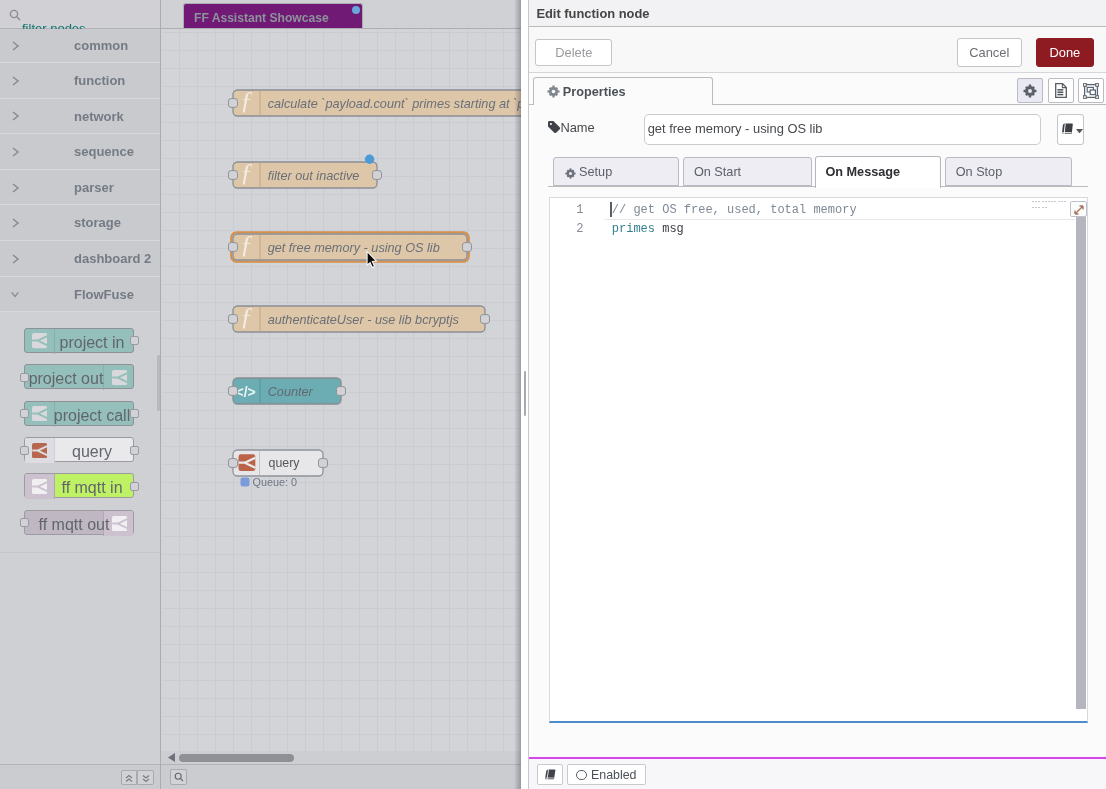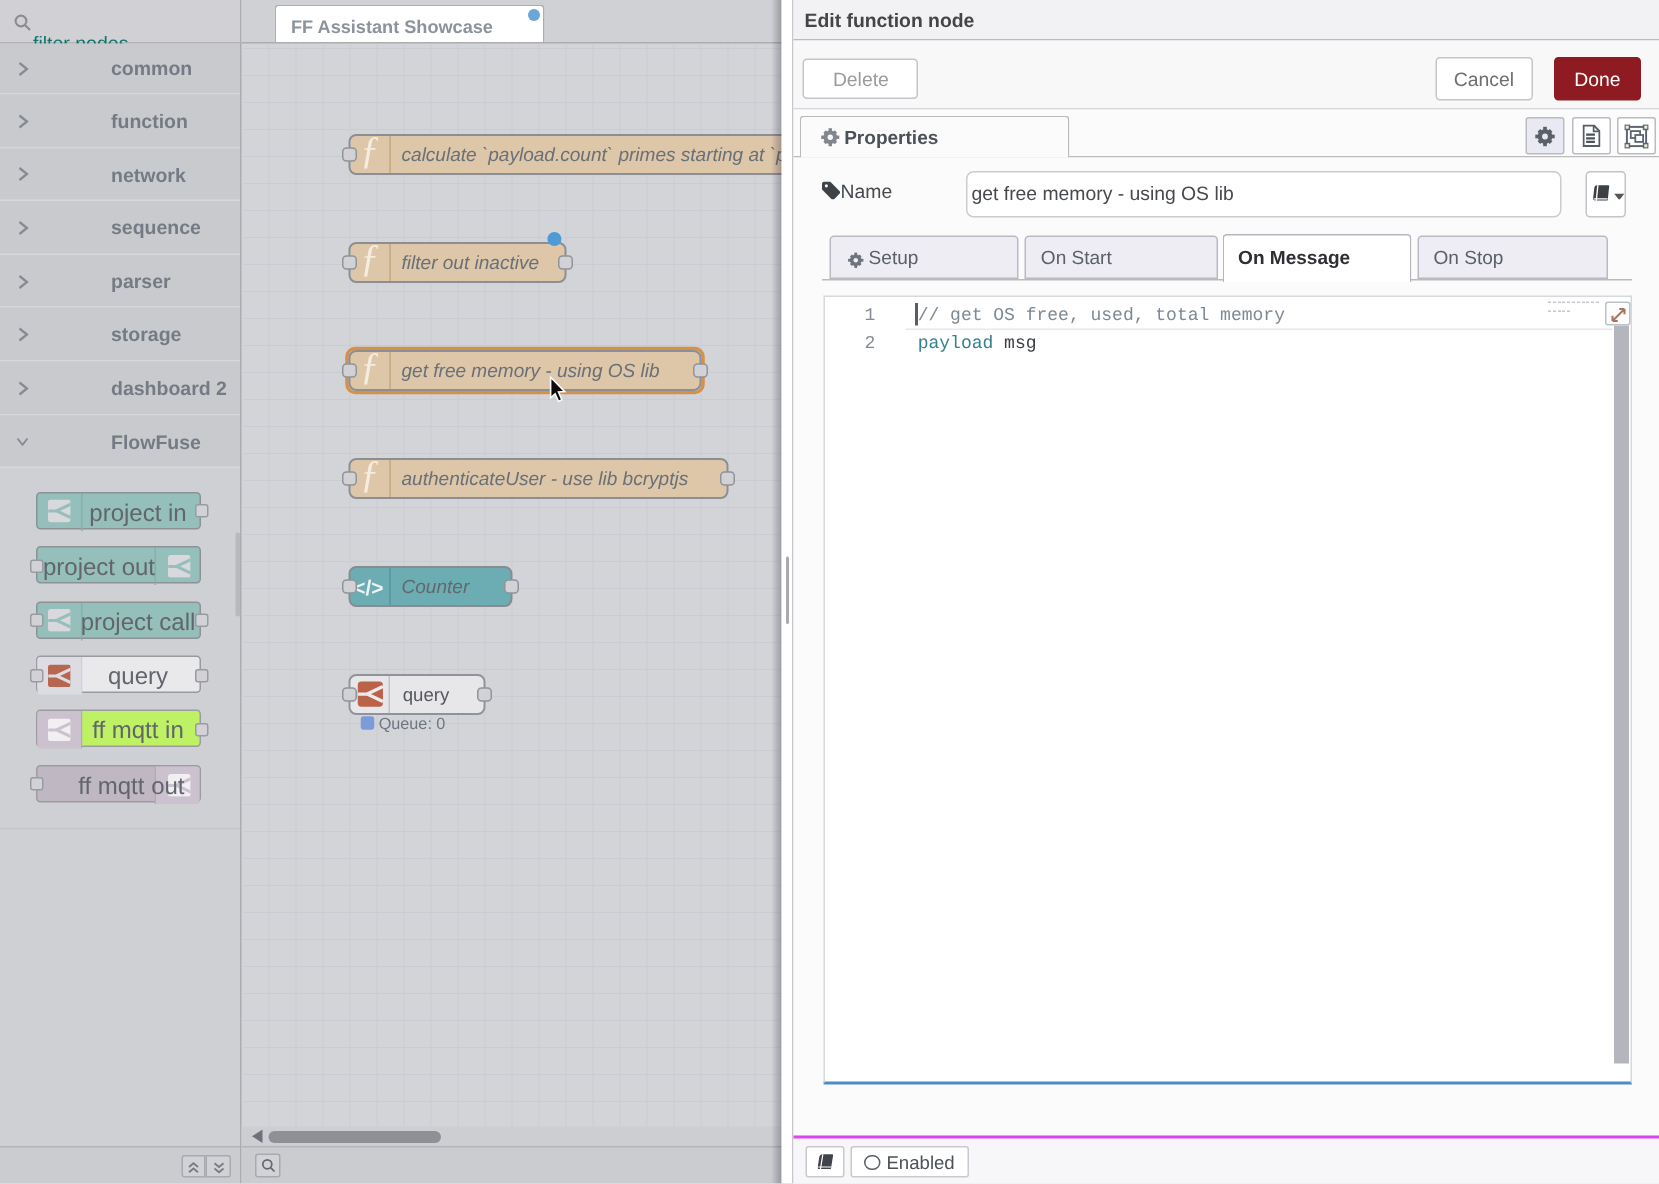--- a/index.html
+++ b/index.html
@@ -16,21 +16,21 @@
 .cat .chev { position:absolute; left:10px; width:10px; height:12px; }
 #ffbody { position:absolute; left:0; top:312.2px; width:160px; height:240.8px; background:#cfd0d3; border-bottom:1px solid #c6c6ca; }
 .pnode { position:absolute; width:110px; height:25px; border-radius:3px; font-size:16px; color:#62666c; }
 .pnode .plabel { position:absolute; top:5px; width:100%; }
 .picon { position:absolute; top:0; width:30px; height:25px; }
 .pport { position:absolute; width:9px; height:9px; top:7.5px; background:#d2d2d6; border:1px solid #979ca1; border-radius:2px; }
 
 
 #workspace { position:absolute; left:160px; top:0; width:367px; height:789px; background:#d3d4d8; border-left:1px solid #aaacb0; }
 #tabbar { position:absolute; left:0; top:0; width:367px; height:29px; background:#d0d1d5; border-bottom:1px solid #abadb2; }
-#flowtab { position:absolute; left:22px; top:3px; width:180px; height:25px; background:#ffffff; border:1px solid #abadb2; border-bottom:none; border-radius:3px 3px 0 0; z-index:2; }
+#flowtab { position:absolute; left:22px; top:3px; width:180px; height:25px; background:#701a75; border:1px solid #abadb2; border-bottom:none; border-radius:3px 3px 0 0; z-index:2; }
 #flowtab .t { position:absolute; left:10px; top:6.5px; font-size:12.1px; font-weight:700; color:#8d939b; }
 #canvas { position:absolute; left:1px; top:30px; width:366px; height:721px;
   background-image: linear-gradient(to right, #cbccd3 1px, transparent 1px), linear-gradient(to bottom, #cbccd3 1px, transparent 1px);
   background-size: 18px 18px; background-position: 17px 2px; }
 #hscroll { position:absolute; left:0; top:751px; width:367px; height:13px; background:#cdced2; }
 #wfooter { position:absolute; left:0; top:764px; width:367px; height:25px; background:#cbccd0; border-top:1px solid #b2b4b8; }
 #pfooter { position:absolute; left:0; top:764px; width:160px; height:25px; background:#cbccd0; border-top:1px solid #b2b4b8; }
 #shadow { position:absolute; left:514px; top:0; width:7.4px; height:789px; background:linear-gradient(to right, rgba(40,40,55,0), rgba(40,40,55,0.32)); }
 #whitebar { position:absolute; left:521.4px; top:0; width:7px; height:789px; background:#fff; }
 #vthumb { position:absolute; left:523.7px; top:371px; width:2.6px; height:45px; background:#a9a9b2; border-radius:1.3px; }
@@ -180,21 +180,21 @@
       <div class="pport" style="right:-5.5px"></div>
     </div>
 
     <div class="pnode" style="left:24px;top:197.8px;background:#bfb8c3;border:1px solid #9d9aa1">
       <div class="picon" style="right:0;background:#ccc2cf;border-left:1px solid #b3a9b6;border-radius:0 2px 2px 0">
         <svg class="abs" style="left:7.5px;top:4.6px" width="15.2" height="15.2" viewBox="0 0 15.2 15.2">
             <rect width="15.2" height="15.2" rx="2" fill="#f2eff3"></rect>
             <path d="M0.2 7.6 H5.7 M5.7 7.6 L15.2 3.1 M5.7 7.6 L15.2 12.1" fill="none" stroke="#ccc2cf" stroke-width="2"></path>
           </svg>
       </div>
-      <div class="plabel" style="text-align:right;padding-right:10px">ff mqtt out</div>
+      <div class="plabel" style="text-align:center;padding-right:10px">ff mqtt out</div>
       <div class="pport" style="left:-5.5px"></div>
     </div>
   </div>
   <div id="pscroll" class="abs" style="left:157px;top:355px;width:2.6px;height:56px;background:#b9b9bd;border-radius:1.3px"></div>
 </div>
 
 <div id="workspace">
   <div id="canvas"></div>
   <div id="tabbar">
     <div id="flowtab">
@@ -403,21 +403,21 @@
       <span style="margin-left:15.5px">Setup</span>
     </div>
     <div class="ftab" id="ftab2" style="left:153.5px;width:128.8px">On Start</div>
     <div id="ftab-active">On Message</div>
     <div class="ftab" id="ftab4" style="left:415.3px;width:127.7px">On Stop</div>
     <div id="ftab-line"></div>
     <div id="editor">
       <div class="gut" style="top:5px">1</div>
       <div class="gut" style="top:23.8px">2</div>
       <div class="code" style="top:5.2px;color:#7e8994">// get OS free, used, total memory</div>
-      <div class="code" style="top:23.8px"><span style="color:#35808e">payload</span><span style="color:#3b3e43"> msg</span></div>
+      <div class="code" style="top:23.8px"><span style="color:#35808e">primes</span><span style="color:#3b3e43"> msg</span></div>
       <div class="abs" style="left:60px;top:3.5px;width:1.6px;height:15.5px;background:#5a5e64"></div>
       <div class="abs" style="left:54px;top:21.3px;width:471px;height:1px;background:#e8e8eb"></div>
       <div class="abs" style="left:482px;top:2.5px;width:35px;height:1.6px;background:repeating-linear-gradient(to right,#c3c8cf 0,#c3c8cf 2px,transparent 2px,transparent 3.2px)"></div>
       <div class="abs" style="left:482px;top:8.5px;width:15px;height:1.6px;background:repeating-linear-gradient(to right,#c3c8cf 0,#c3c8cf 2px,transparent 2px,transparent 3.2px)"></div>
       <div class="abs" style="left:525.6px;top:19px;width:10.6px;height:492px;background:#b5b5bd"></div>
       <div class="abs" style="left:520.3px;top:3px;width:16.7px;height:16.3px;background:#fdfdfd;border:1px solid #bcc2cc;border-radius:2px">
         <svg class="abs" style="left:2.5px;top:2.5px" width="10" height="10" viewBox="0 0 10 10">
             <path d="M1 9 L9 1 M1 9 L1 5.5 M1 9 L4.5 9 M9 1 L5.5 1 M9 1 L9 4.5" fill="none" stroke="#a8765f" stroke-width="1.4"></path>
           </svg>
       </div>

